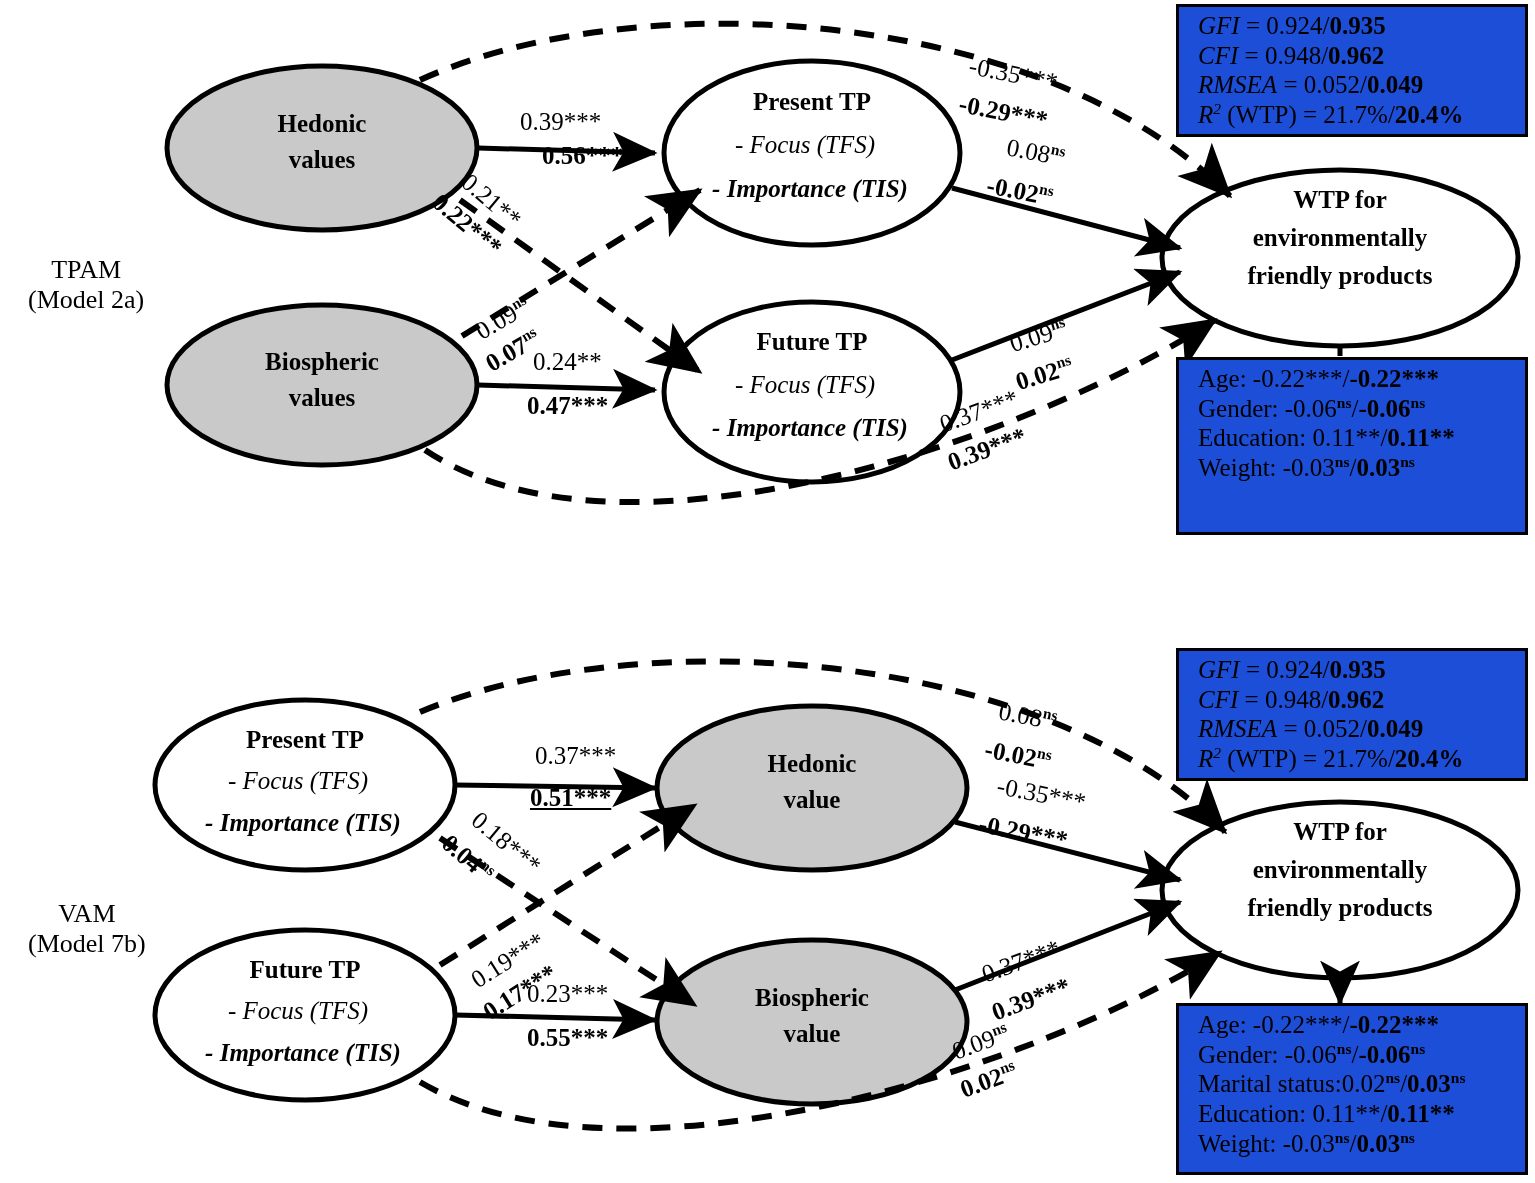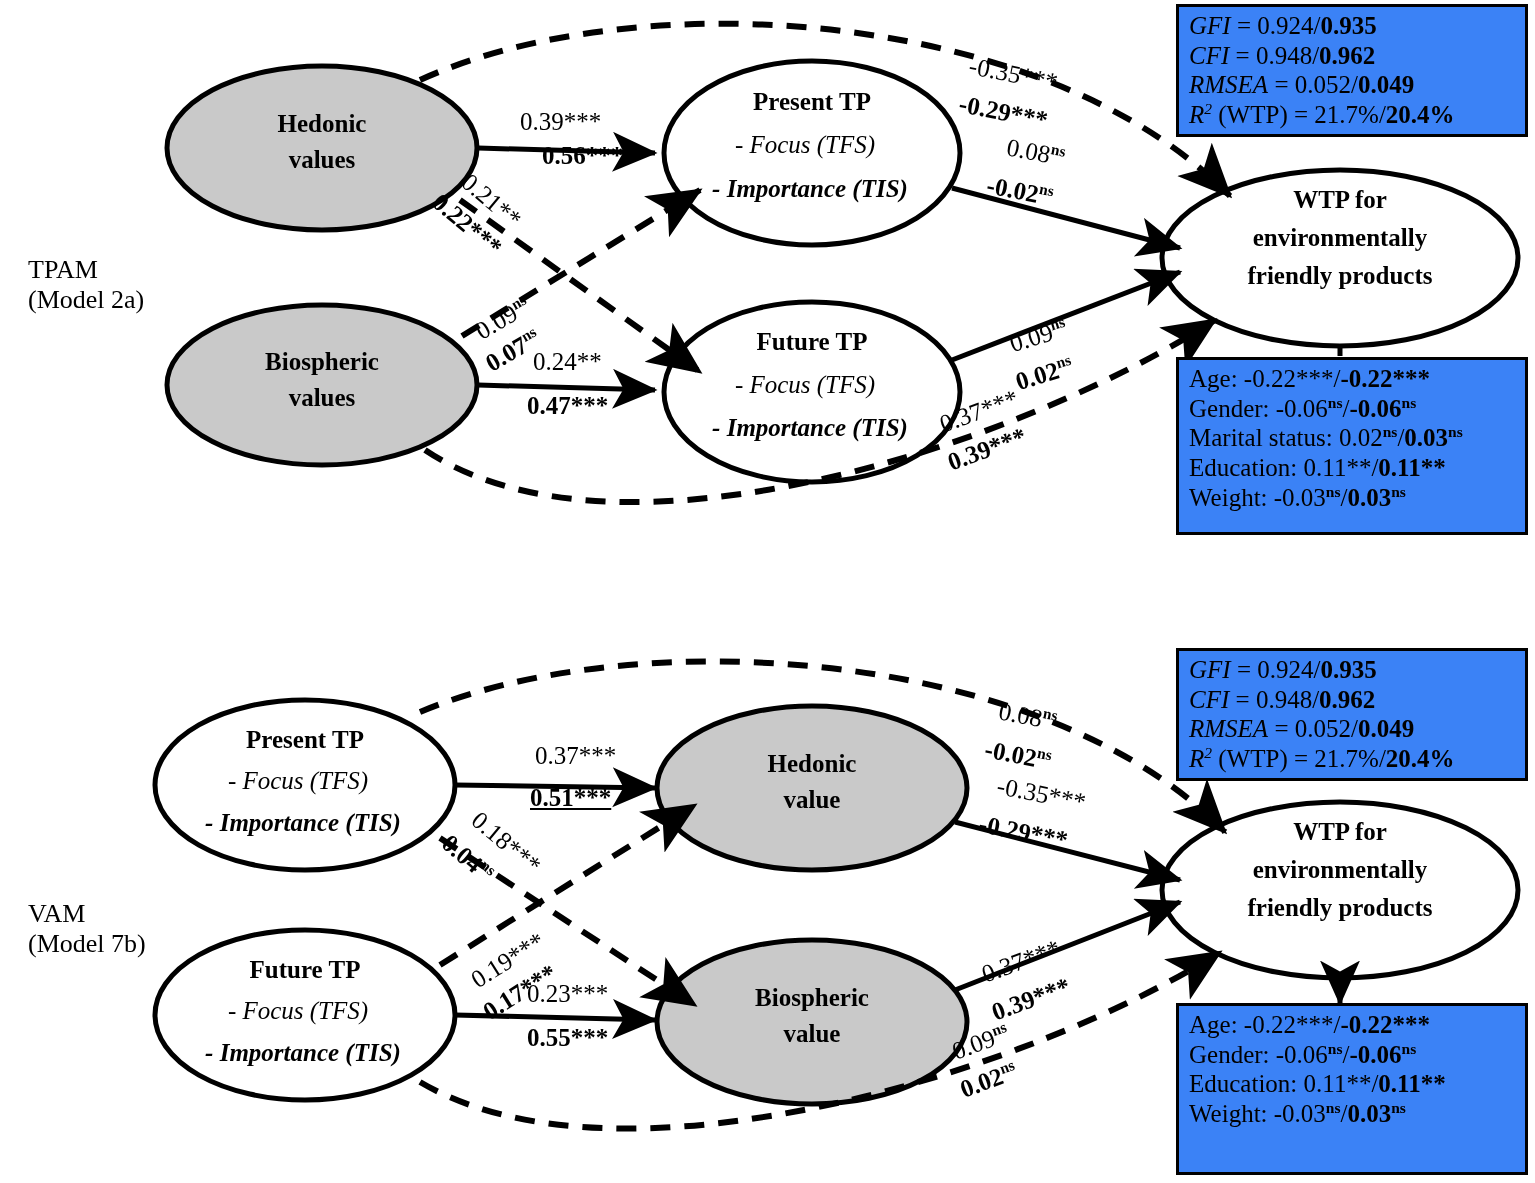--- a/index.html
+++ b/index.html
@@ -5,24 +5,24 @@
   html,body{margin:0;padding:0;background:#fff;}
   body{font-family:"Liberation Serif",serif;}
   #page{position:relative;width:1535px;height:1183px;background:#fff;overflow:hidden;}
   svg{position:absolute;left:0;top:0;width:1535px;height:1183px;overflow:visible;}
 
   .node-text{font-family:"Liberation Serif",serif;text-anchor:middle;}
   .node-title{font-weight:bold;font-size:25px;}
   .node-sub-reg{font-style:italic;font-size:25px;}
   .node-sub-bold{font-style:italic;font-weight:bold;font-size:25px;}
 
-  .model-label{position:absolute;font-size:26px;line-height:1.15;text-align:left;}
-
-  .fitbox,.covbox{position:absolute;border:3px solid #000;background:#3b82f6;
-    padding:4px 8px 5px 10px;box-sizing:border-box;}
+  .model-label{position:absolute;font-size:26px;line-height:1.15;text-align:center;}
+
+  .fitbox,.covbox{position:absolute;border:3px solid #000;background:#1d4ed8;
+    padding:4px 8px 5px 19px;box-sizing:border-box;}
   .fitbox div,.covbox div{font-size:25px;line-height:1.18;white-space:nowrap;}
   .fitbox .it{font-style:italic;}
   .b{font-weight:bold;}
   sup{font-size:0.62em;font-weight:bold;vertical-align:super;}
   .r2 sup{font-weight:normal;font-style:italic;}
 
   .plab{position:absolute;font-size:25px;white-space:nowrap;line-height:1.12;}
   .plab .b{font-weight:bold;}
 </style>
 </head>
@@ -124,35 +124,35 @@
 <div class="fitbox" style="left:1176px;top:4px;width:352px;">
   <div><span class="it">GFI</span> = <span>0.924/</span><span class="b">0.935</span></div>
   <div><span class="it">CFI</span> = <span>0.948/</span><span class="b">0.962</span></div>
   <div><span class="it">RMSEA</span> = <span>0.052/</span><span class="b">0.049</span></div>
   <div class="r2"><span class="it">R</span><sup>2</sup> <span>(WTP) = </span><span>21.7%/</span><span class="b">20.4%</span></div>
 </div>
 
 <div class="covbox" style="left:1176px;top:357px;width:352px;height:178px;">
   <div><span>Age: </span><span>-0.22***</span><span>/</span><span class="b">-0.22***</span></div>
   <div><span>Gender: </span><span>-0.06</span><sup>ns</sup><span>/</span><span class="b">-0.06</span><sup>ns</sup></div>
-  <div><span>Marital status: </span><span>0.02</span><sup>ns</sup><span>/</span><span class="b">0.03</span><sup>ns</sup></div>
   <div><span>Education: </span><span>0.11**</span><span>/</span><span class="b">0.11**</span></div>
   <div><span>Weight: </span><span>-0.03</span><sup>ns</sup><span>/</span><span class="b">0.03</span><sup>ns</sup></div>
 </div>
 
 <div class="fitbox" style="left:1176px;top:648px;width:352px;">
   <div><span class="it">GFI</span> = <span>0.924/</span><span class="b">0.935</span></div>
   <div><span class="it">CFI</span> = <span>0.948/</span><span class="b">0.962</span></div>
   <div><span class="it">RMSEA</span> = <span>0.052/</span><span class="b">0.049</span></div>
   <div class="r2"><span class="it">R</span><sup>2</sup> <span>(WTP) = </span><span>21.7%/</span><span class="b">20.4%</span></div>
 </div>
 
 <div class="covbox" style="left:1176px;top:1003px;width:352px;height:172px;">
   <div><span>Age: </span><span>-0.22***</span><span>/</span><span class="b">-0.22***</span></div>
   <div><span>Gender: </span><span>-0.06</span><sup>ns</sup><span>/</span><span class="b">-0.06</span><sup>ns</sup></div>
+  <div><span>Marital status:</span><span>0.02</span><sup>ns</sup><span>/</span><span class="b">0.03</span><sup>ns</sup></div>
   <div><span>Education: </span><span>0.11**</span><span>/</span><span class="b">0.11**</span></div>
   <div><span>Weight: </span><span>-0.03</span><sup>ns</sup><span>/</span><span class="b">0.03</span><sup>ns</sup></div>
 </div>
 
 <div class="plab" style="left:520px;top:108px;">
   <div>0.39***</div>
 </div>
 <div class="plab" style="left:520px;top:142px;margin-left:22px;">
   <div class="b">0.56***</div>
 </div>

